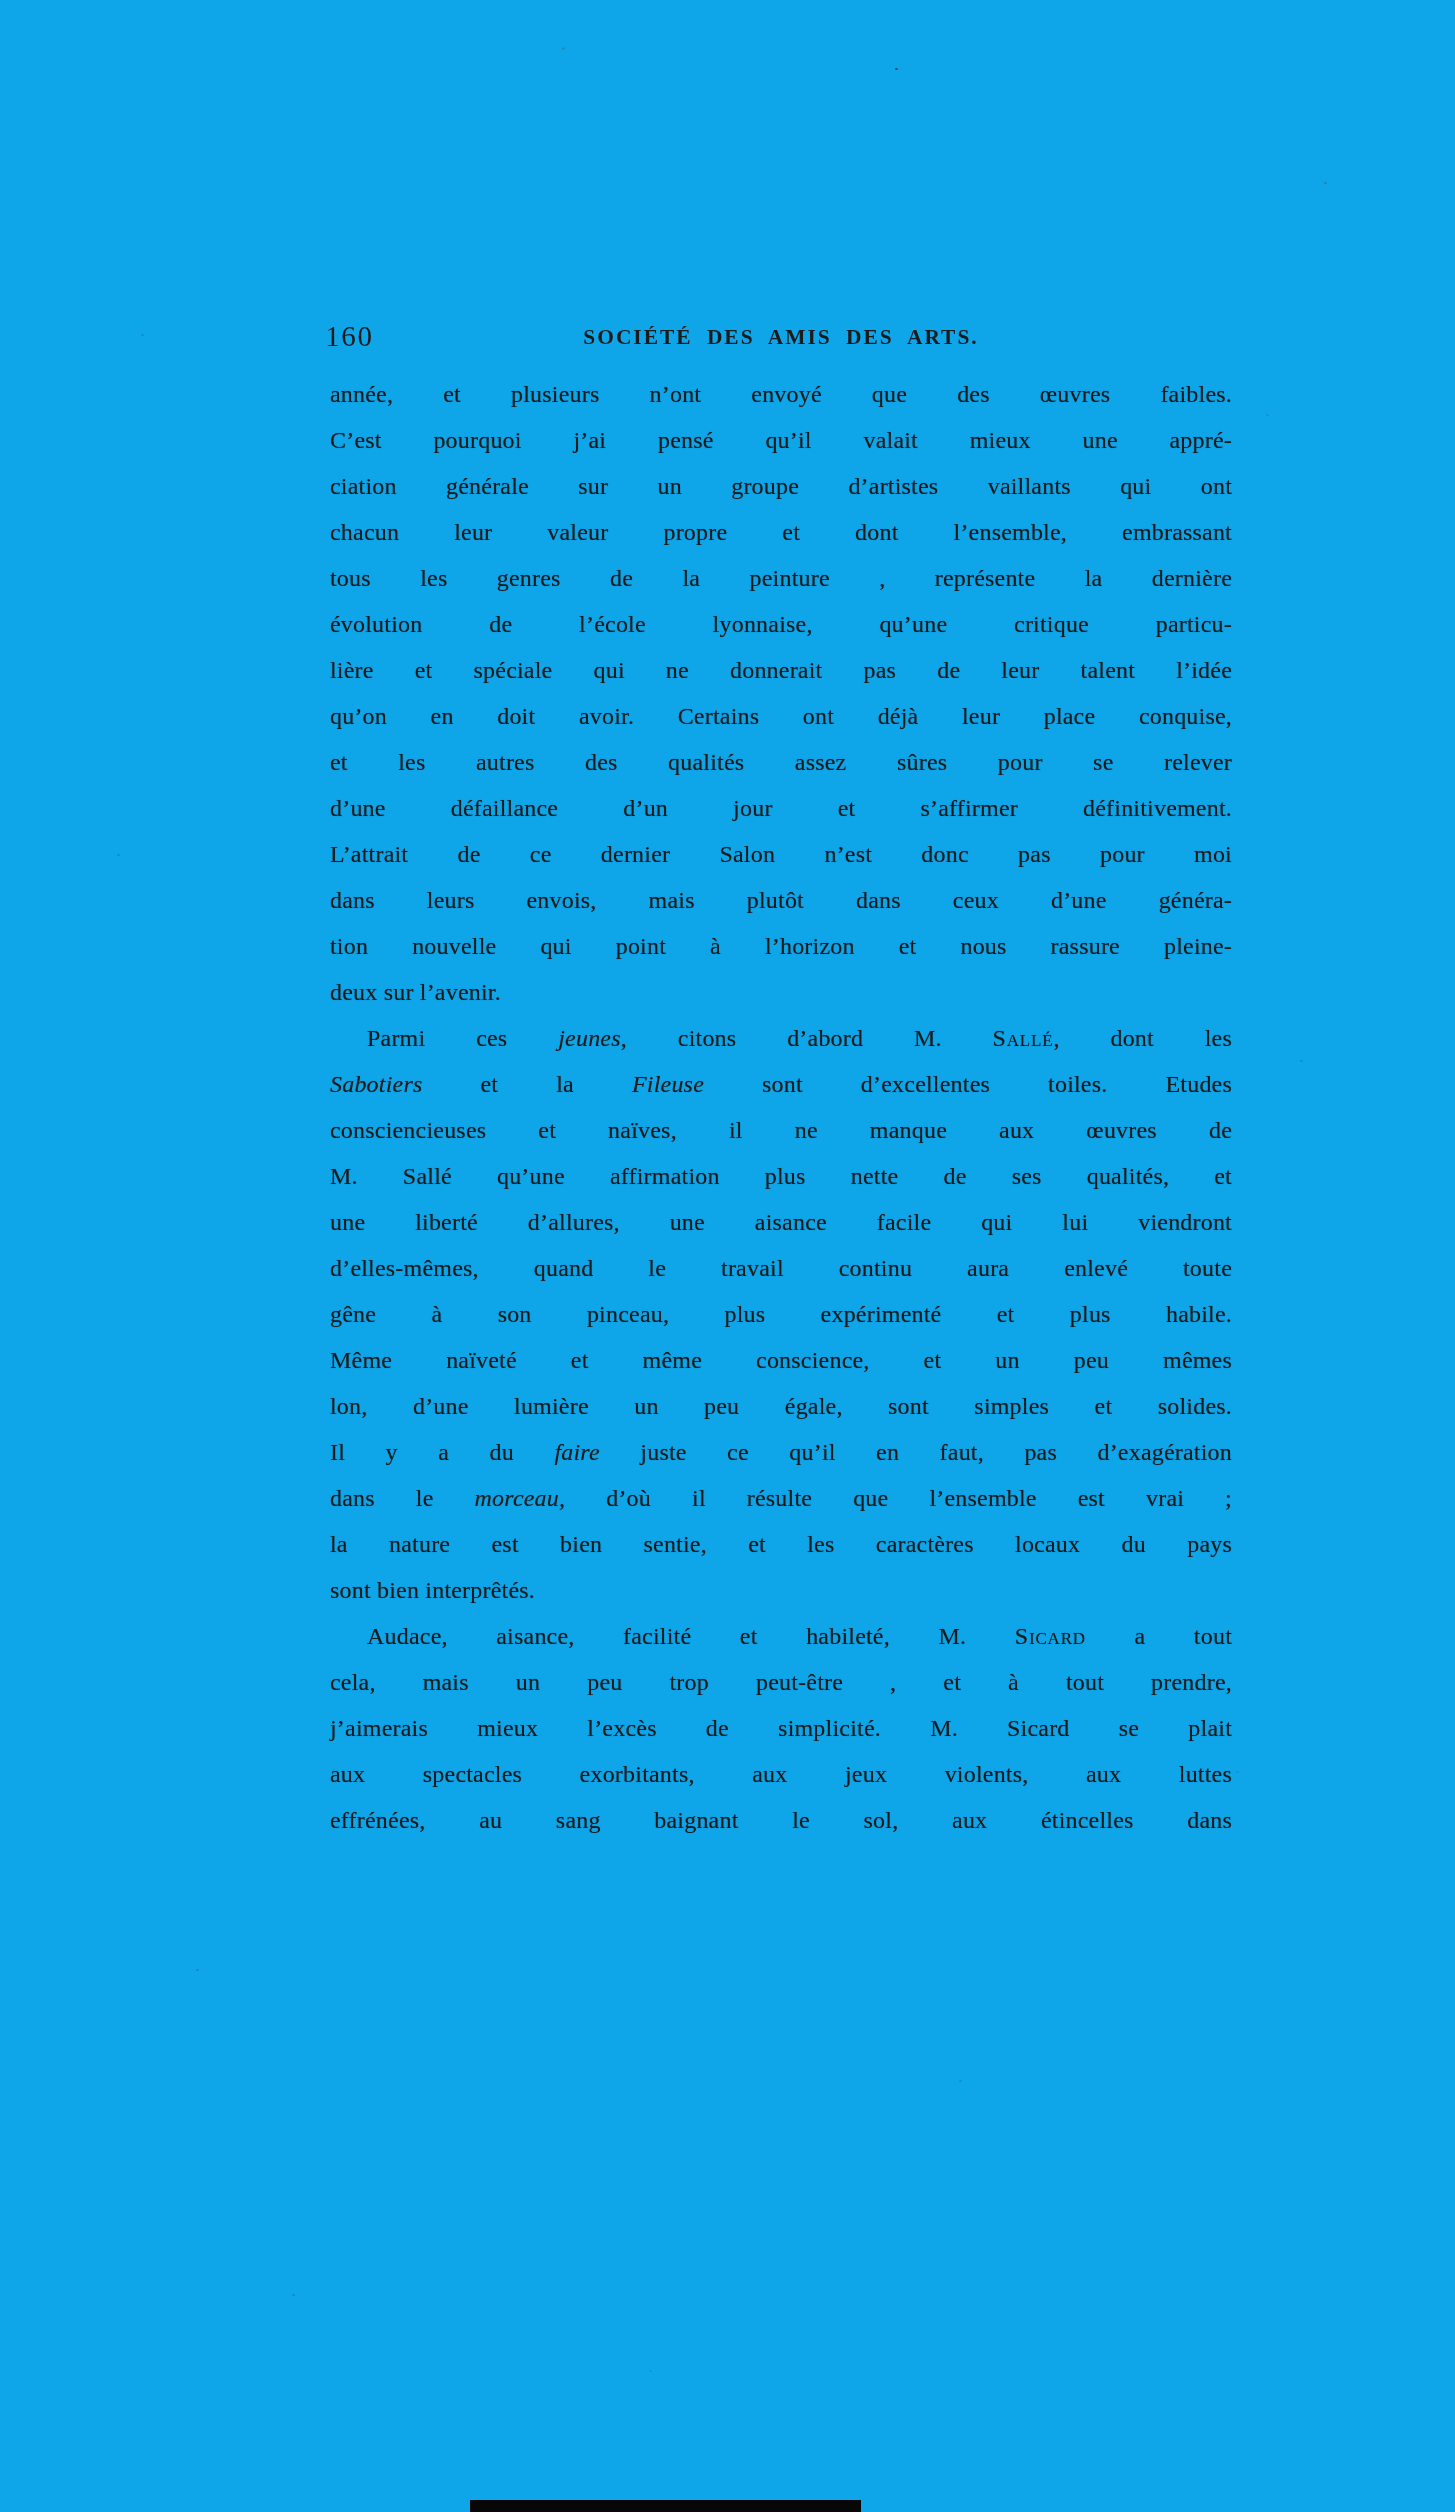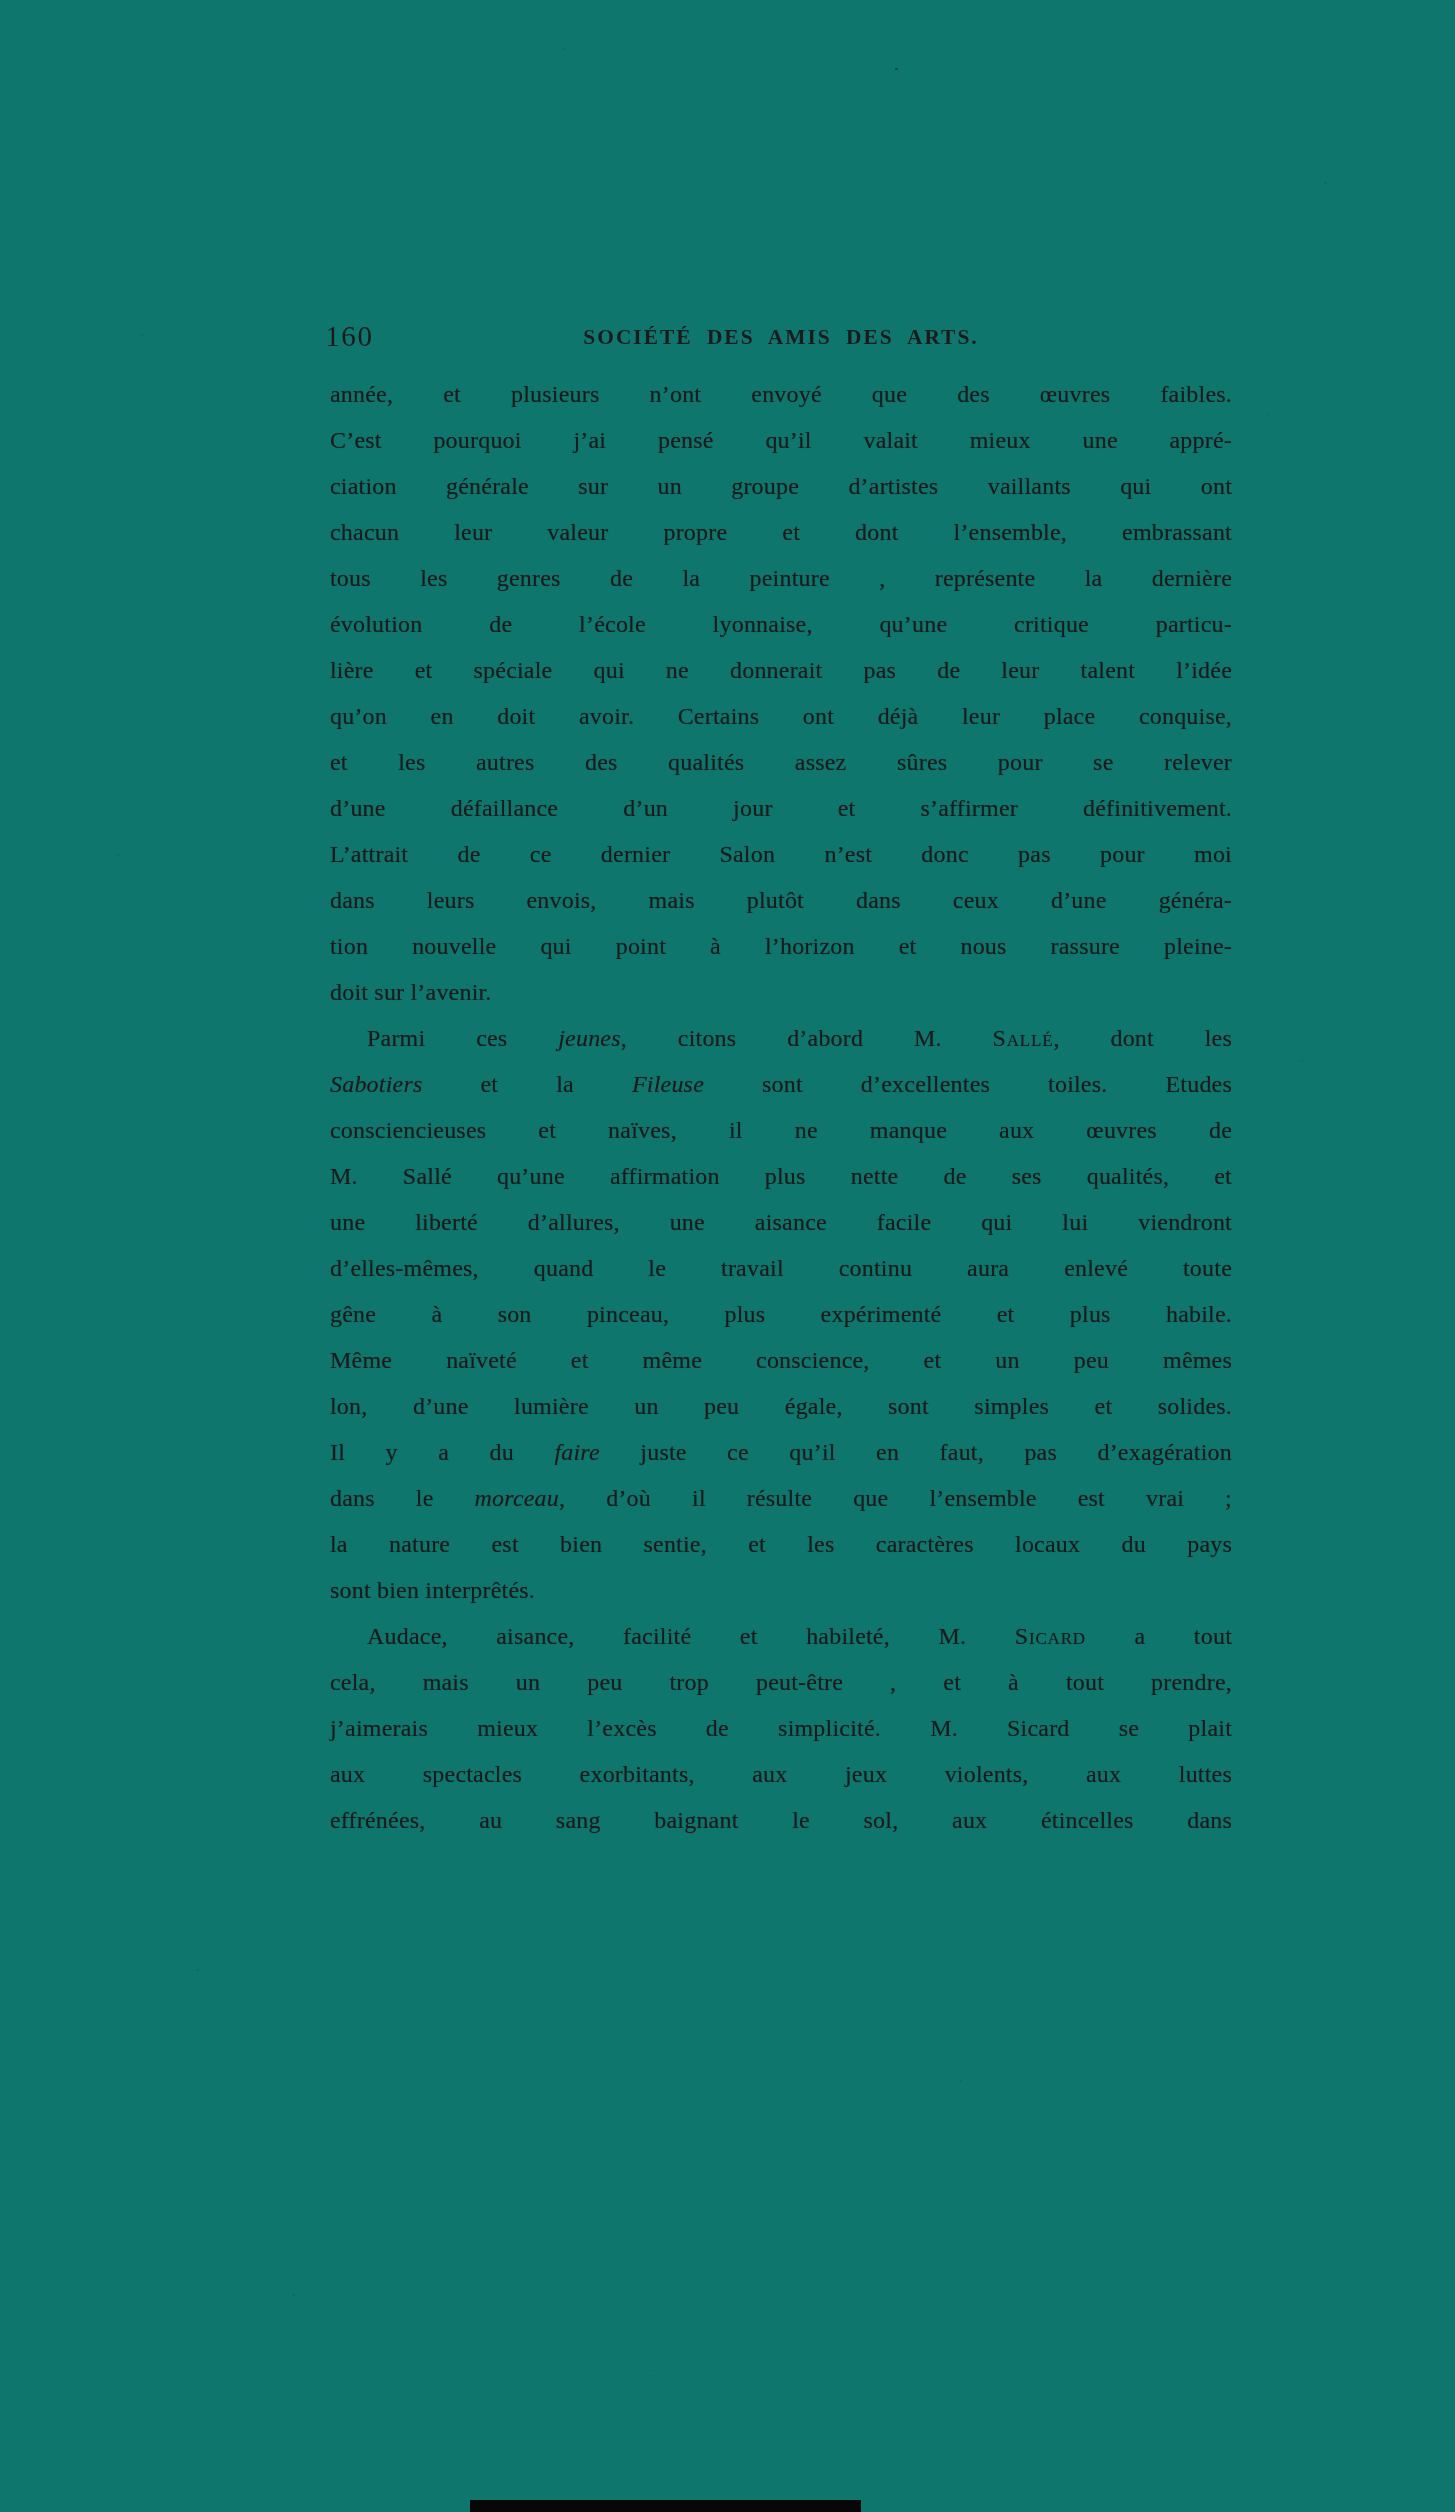--- a/index.html
+++ b/index.html
@@ -2,21 +2,21 @@
 <html style="font-size:12.7px"><head>
 <meta charset="utf-8">
 <style>
   html,body{margin:0;padding:0;}
   body{
     width:1456px;height:2512px;position:relative;overflow:hidden;
     background:#ffffff;
     font-family:"Liberation Serif","DejaVu Serif",serif;
     color:#1b1b1b;
   }
-  .page{position:absolute;inset:0;background:#0f766e;}
+  .page{position:absolute;inset:0;background:#0ea5e9;}
   
   .running-head{position:absolute;top:318px;left:330px;width:902px;height:41px;}
   .page-number{position:absolute;left:-4.8px;top:1.6px;font-size:29px;letter-spacing:1.6px;}
   .running-title{display:block;text-align:center;font-size:21.4px;font-weight:bold;
     letter-spacing:2px;word-spacing:7.1px;padding-top:7.1px;}
   
   .text-block{position:absolute;top:371px;left:330px;width:902px;
     font-size:24px;line-height:46px;letter-spacing:0.2px;
     text-shadow:0 0 0.8px rgba(25,25,25,0.45);}
   .line{text-align:justify;text-align-last:justify;}
@@ -59,21 +59,21 @@
       <div class="line"><span>chacun leur valeur propre et dont l’ensemble, embrassant</span></div>
       <div class="line"><span>tous les genres de la peinture , représente la dernière</span></div>
       <div class="line"><span>évolution de l’école lyonnaise, qu’une critique particu-</span></div>
       <div class="line"><span>lière et spéciale qui ne donnerait pas de leur talent l’idée</span></div>
       <div class="line"><span>qu’on en doit avoir. Certains ont déjà leur place conquise,</span></div>
       <div class="line"><span>et les autres des qualités assez sûres pour se relever</span></div>
       <div class="line"><span>d’une défaillance d’un jour et s’affirmer définitivement.</span></div>
       <div class="line"><span>L’attrait de ce dernier Salon n’est donc pas pour moi</span></div>
       <div class="line"><span>dans leurs envois, mais plutôt dans ceux d’une généra-</span></div>
       <div class="line"><span>tion nouvelle qui point à l’horizon et nous rassure pleine-</span></div>
-      <div class="line end"><span>doit sur l’avenir.</span></div>
+      <div class="line end"><span>deux sur l’avenir.</span></div>
       <div class="line indent"><span>Parmi ces </span><span class="italic">jeunes</span><span>, citons d’abord M. </span><span class="smallcaps">Sallé</span><span>, dont les</span></div>
       <div class="line"><span class="italic">Sabotiers</span><span> et la </span><span class="italic">Fileuse</span><span> sont d’excellentes toiles. Etudes</span></div>
       <div class="line"><span>consciencieuses et naïves, il ne manque aux œuvres de</span></div>
       <div class="line"><span>M. Sallé qu’une affirmation plus nette de ses qualités, et</span></div>
       <div class="line"><span>une liberté d’allures, une aisance facile qui lui viendront</span></div>
       <div class="line"><span>d’elles-mêmes, quand le travail continu aura enlevé toute</span></div>
       <div class="line"><span>gêne à son pinceau, plus expérimenté et plus habile.</span></div>
       <div class="line"><span>Même naïveté et même conscience, et un peu mêmes</span></div>
       <div class="line"><span>lon, d’une lumière un peu égale, sont simples et solides.</span></div>
       <div class="line"><span>Il y a du </span><span class="italic">faire</span><span> juste ce qu’il en faut, pas d’exagération</span></div>

